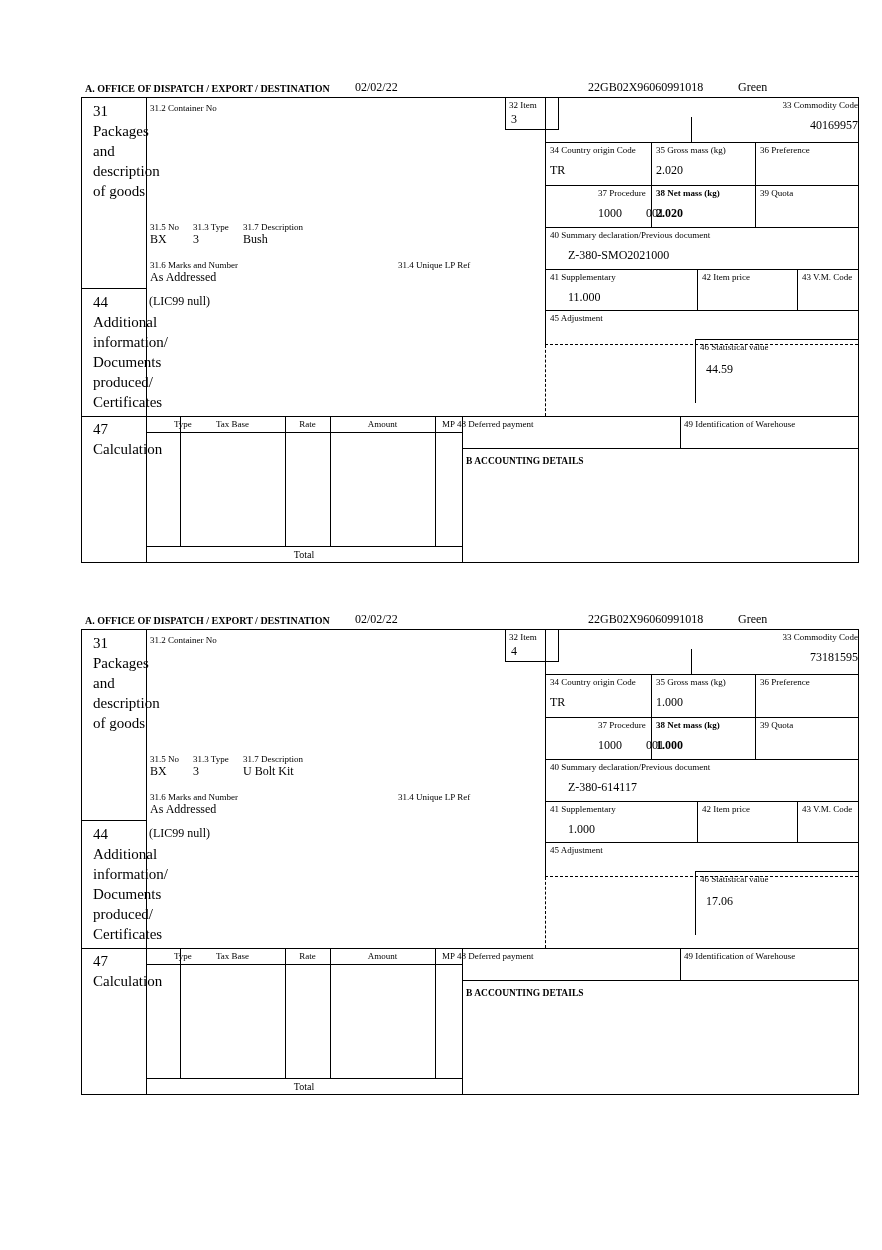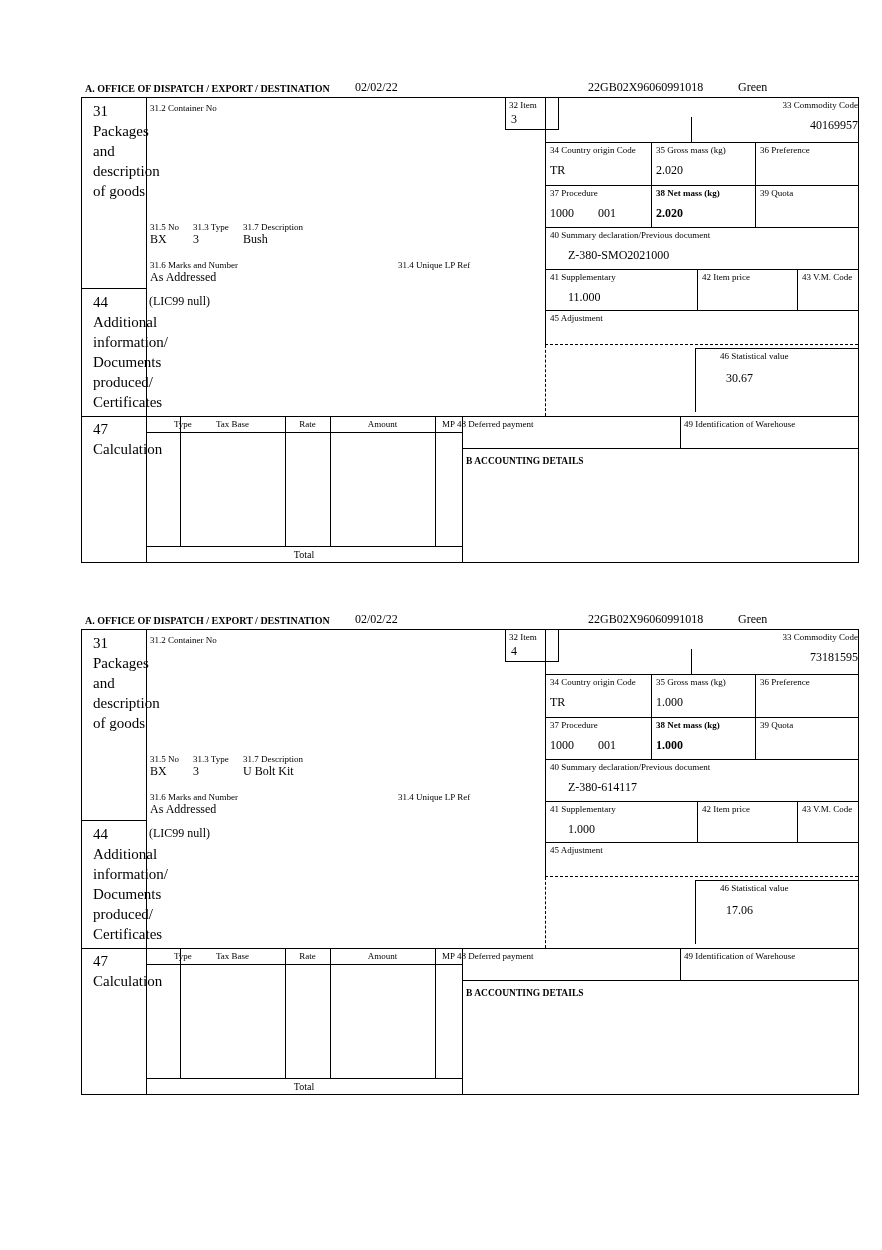--- a/index.html
+++ b/index.html
@@ -36,31 +36,31 @@
   .rbox { position:absolute; border-left:1px solid #000; border-bottom:1px solid #000; }
   .rlabel { padding:2px 0 0 4px; }
   .rvalue { margin-top:7px; }
   .ind22 { margin-left:22px; }
   .ind4  { margin-left:4px; }
   .ind10 { margin-left:10px; }
   .b33 { left:463px; top:0;    width:313px; height:45px;text-align:right; }
   .b34 { left:463px; top:45px; width:106px; height:43px; }
   .b35 { left:569px; top:45px; width:104px; height:43px; }
   .b36 { left:673px; top:45px; width:103px; height:43px; }
-  .b37 { left:463px; top:88px; width:106px; height:42px; }
+  .b37 { left:463px; top:88px; width:106px; height:42px;padding-left:48px; }
   .b38 { left:569px; top:88px; width:104px; height:42px;font-weight:bold; }
   .b39 { left:673px; top:88px; width:103px; height:42px; }
   .b40 { left:463px; top:130px; width:313px; height:42px; }
   .b41 { left:463px; top:172px; width:152px; height:41px; }
   .b42 { left:615px; top:172px; width:100px; height:41px; }
   .b43 { left:715px; top:172px; width:61px;  height:41px; }
   .b45 { left:463px; top:213px; width:313px; height:34px; border-bottom:1px dashed #000; }
   .dash-v { left:463px; top:247px; width:0; height:71px; border-left:1px dashed #000; }
-  .b46 { left:613px; top:250px; width:163px; height:64px;
-         border-left:1px solid #000; border-top:1px solid #000; border-bottom:none;padding-left:20px; }
+  .b46 { left:613px; top:241px; width:163px; height:64px;
+         border-left:1px solid #000; border-top:1px solid #000; border-bottom:none; }
   .b46 .rvalue { margin-top:9px; }
   .cc-tick { position:absolute; left:145px; bottom:0; width:0; height:25px; border-left:1px solid #000; }
   .proc2 { margin-left:24px; }
   .l315 { left:68px;  top:124px; }
   .l313 { left:111px; top:124px; }
   .l317 { left:161px; top:124px; }
   .vpkgno   { left:68px;  top:134px; }
   .vpkgtype { left:111px; top:134px; }
   .vdesc    { left:161px; top:134px; }
   .l316 { left:68px;  top:162px; }
@@ -165,21 +165,21 @@
       <div class="rbox b43">
         <div class="rlabel label">43 V.M. Code</div>
       </div>
 
       <div class="rbox b45">
         <div class="rlabel label">45 Adjustment</div>
       </div>
       <div class="abs dash-v"></div>
       <div class="rbox b46">
         <div class="rlabel label">46 Statistical value</div>
-        <div class="rvalue value ind10">30.67</div>
+        <div class="rvalue value ind10">44.59</div>
       </div>
 
       <div class="abs label l315">31.5 No</div>
       <div class="abs label l313">31.3 Type</div>
       <div class="abs label l317">31.7 Description</div>
       <div class="abs value vpkgno">BX</div>
       <div class="abs value vpkgtype">3</div>
       <div class="abs value vdesc">Bush</div>
 
       <div class="abs label l316">31.6 Marks and Number</div>

